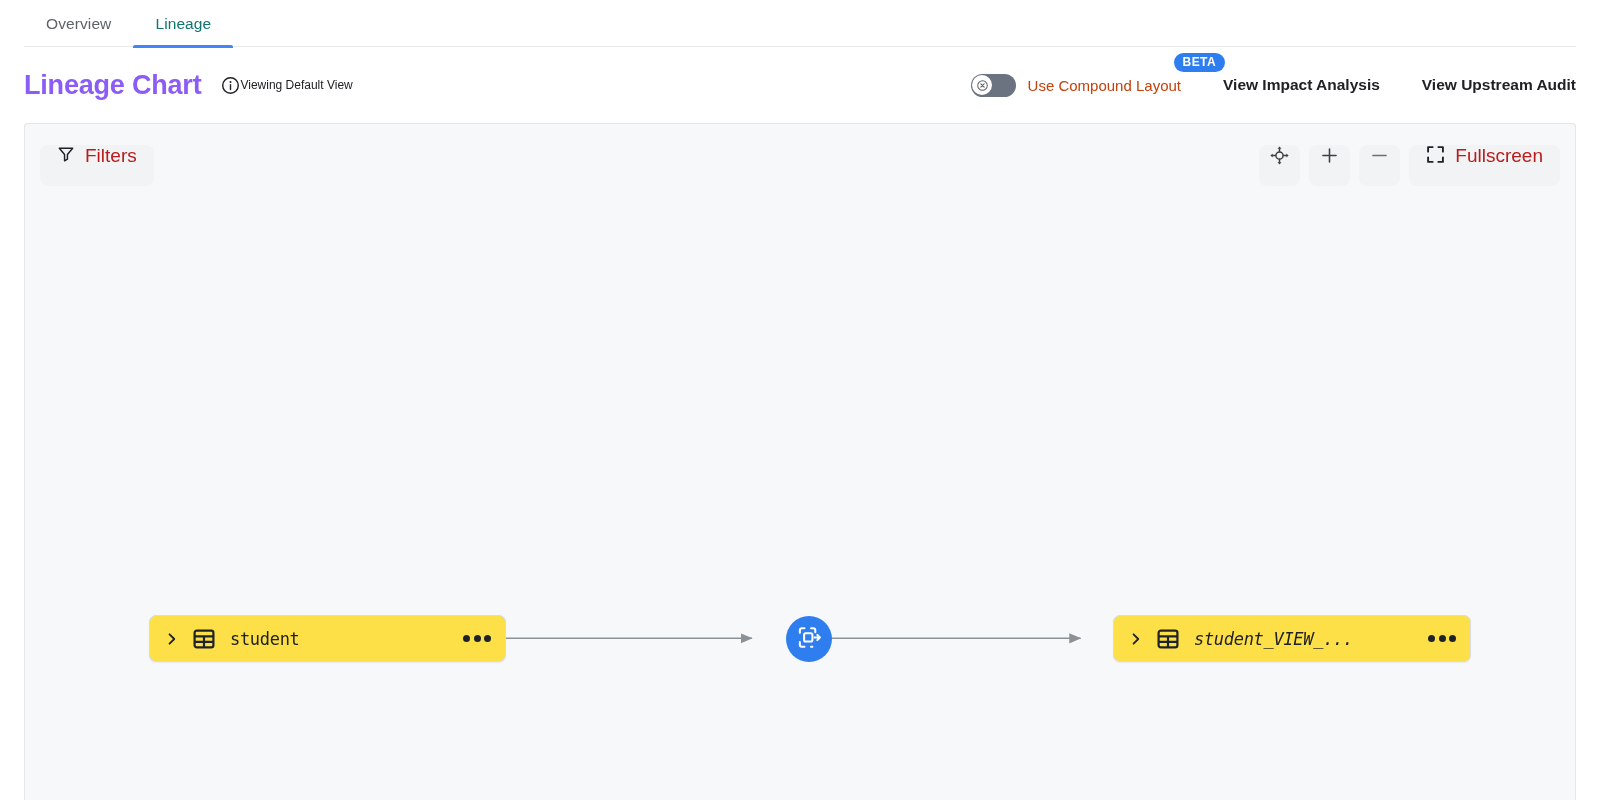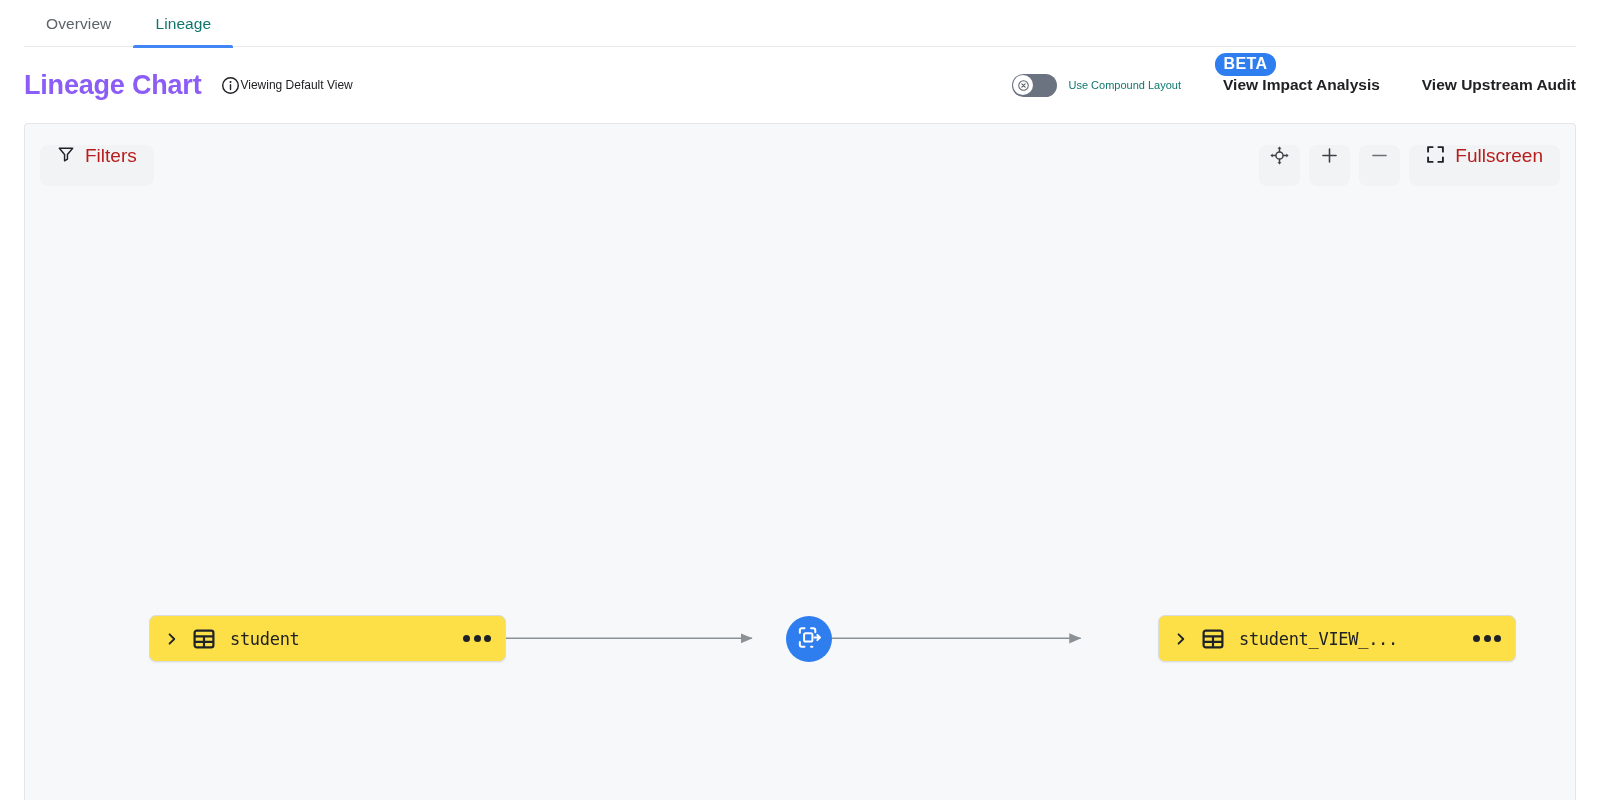--- a/index.html
+++ b/index.html
@@ -102,31 +102,31 @@
     top: 1.5px; left: 1.5px;
     width: 20px; height: 20px;
     border-radius: 50%;
     background: #ffffff;
     display: flex;
     align-items: center;
     justify-content: center;
   }
   .toggle-label {
     margin-left: 12px;
-    font-size: 11px;
-    color: #0f766e;
+    font-size: 15px;
+    color: #c2410c;
     white-space: nowrap;
   }
   .beta-badge {
     position: absolute;
     top: -21px;
     left: 203px;
     background: #2f7ef0;
     color: #ffffff;
-    font-size: 16px;
+    font-size: 12px;
     font-weight: bold;
     letter-spacing: .4px;
     padding: 3px 9px 4px 9px;
     border-radius: 11px;
     line-height: 1;
   }
 
   .header-link {
     margin-left: 42px;
     font-size: 15.5px;
@@ -220,21 +220,21 @@
     cursor: pointer;
   }
   .node .dots i {
     width: 7px; height: 7px;
     border-radius: 50%;
     background: #1f2328;
     display: block;
   }
 
   .node-source { left: 124px; top: 491px; width: 357px; }
-  .node-target { left: 1133px; top: 491px; width: 358px; }
+  .node-target { left: 1088px; top: 491px; width: 358px; font-style: italic; }
 
   .transform-node {
     position: absolute;
     left: 761px;
     top: 492px;
     width: 46px;
     height: 46px;
     border-radius: 50%;
     background: #2f7ef0;
     display: flex;

